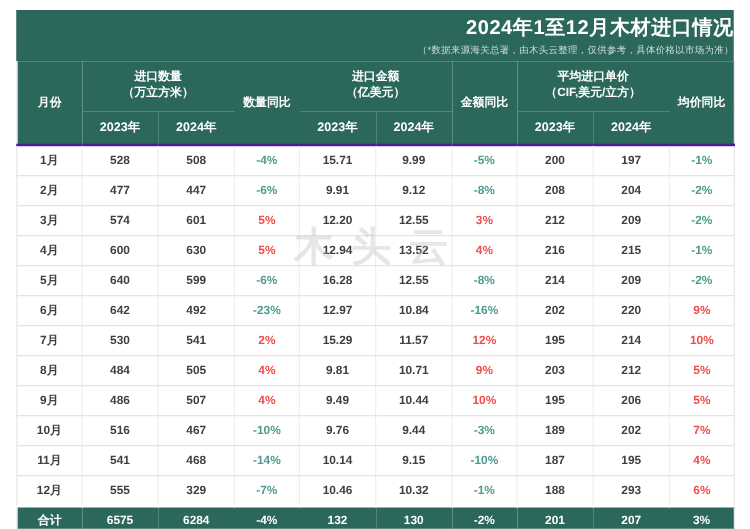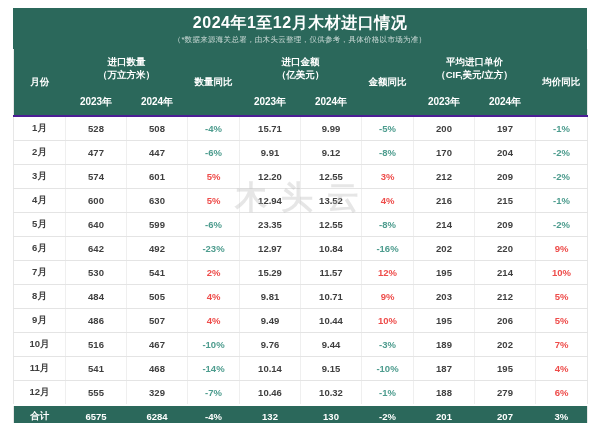--- a/index.html
+++ b/index.html
@@ -13,21 +13,21 @@
     width:600px;height:423px;background:#ffffff;
     font-family:"Liberation Sans","DejaVu Sans",sans-serif;
     position:relative;overflow:hidden;
   }
   .panel{
     position:absolute;left:13px;top:8px;width:574px;
   }
   .green-top{
     background:var(--accent);
     height:41px;
-    text-align:center;
+    text-align:right;
     padding-top:5px;
     box-sizing:border-box;
   }
   .title{
     color:#ffffff;font-size:16px;font-weight:bold;line-height:1.25;
     letter-spacing:0.5px;
   }
   .subtitle{
     color:rgba(255,255,255,0.75);font-size:7.5px;margin-top:2px;
     letter-spacing:0.3px;
@@ -133,21 +133,21 @@
             <td class="pct neg">-1%</td>
           </tr>
           <tr>
             <td>2月</td>
             <td>477</td>
             <td>447</td>
             <td class="pct neg">-6%</td>
             <td>9.91</td>
             <td>9.12</td>
             <td class="pct neg">-8%</td>
-            <td>170</td>
+            <td>208</td>
             <td>204</td>
             <td class="pct neg">-2%</td>
           </tr>
           <tr>
             <td>3月</td>
             <td>574</td>
             <td>601</td>
             <td class="pct pos">5%</td>
             <td>12.20</td>
             <td>12.55</td>
@@ -166,21 +166,21 @@
             <td class="pct pos">4%</td>
             <td>216</td>
             <td>215</td>
             <td class="pct neg">-1%</td>
           </tr>
           <tr>
             <td>5月</td>
             <td>640</td>
             <td>599</td>
             <td class="pct neg">-6%</td>
-            <td>23.35</td>
+            <td>16.28</td>
             <td>12.55</td>
             <td class="pct neg">-8%</td>
             <td>214</td>
             <td>209</td>
             <td class="pct neg">-2%</td>
           </tr>
           <tr>
             <td>6月</td>
             <td>642</td>
             <td>492</td>
@@ -254,21 +254,21 @@
           </tr>
           <tr>
             <td>12月</td>
             <td>555</td>
             <td>329</td>
             <td class="pct neg">-7%</td>
             <td>10.46</td>
             <td>10.32</td>
             <td class="pct neg">-1%</td>
             <td>188</td>
-            <td>279</td>
+            <td>293</td>
             <td class="pct pos">6%</td>
           </tr>
         </tbody>
       <tfoot>
         <tr>
             <td>合计</td>
             <td>6575</td>
             <td>6284</td>
             <td>-4%</td>
             <td>132</td>

